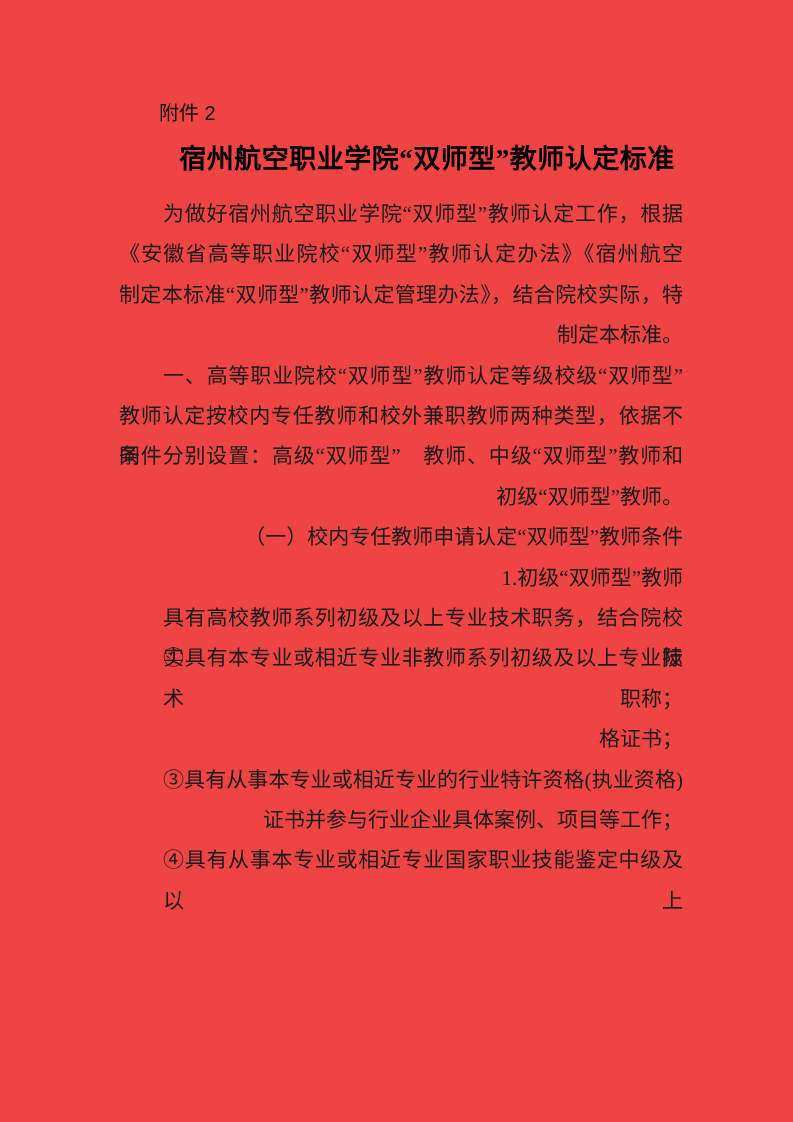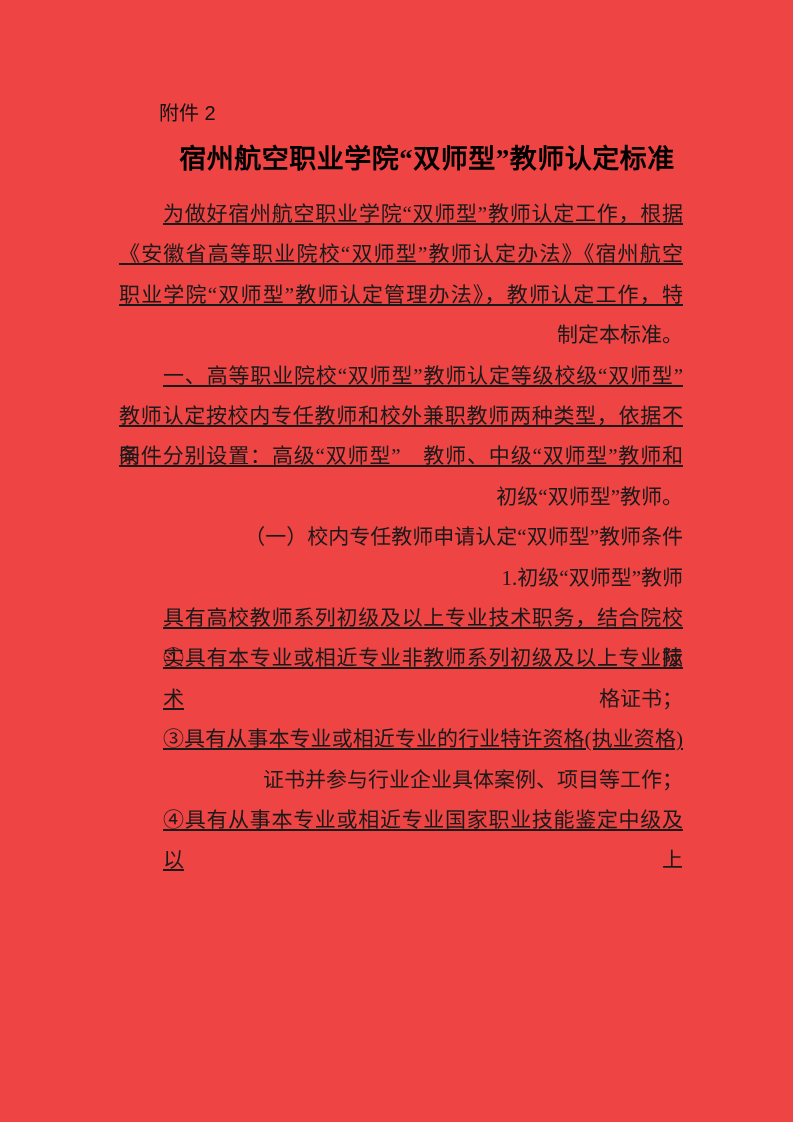--- a/index.html
+++ b/index.html
@@ -47,50 +47,50 @@
     display: block;
     line-height: 40.4px;
     height: 40.4px;
     white-space: pre-wrap;
     text-align: right;
   }
   
   .ln.fill {
     text-align: justify;
     text-align-last: justify;
-    text-decoration: underline;
   }
   
   .ln.ind {
     padding-left: 44px;
   }
 </style>
 </head>
 <body>
 
 <div class="page">
   <div class="content">
 
     <div class="attachment">附件 2</div>
 
     <h1 class="title">宿州航空职业学院“双师型”教师认定标准</h1>
 
     <div class="body">
       <span class="ln ind fill">为做好宿州航空职业学院“双师型”教师认定工作，根据</span>
       <span class="ln fill">《安徽省高等职业院校“双师型”教师认定办法》《宿州航空</span>
-      <span class="ln fill">职业学院“双师型”教师认定管理办法》，教师认定工作，特</span>
+      <span class="ln fill">制定本标准“双师型”教师认定管理办法》，结合院校实际，特</span>
       <span class="ln">制定本标准。</span>
       <span class="ln ind fill">一、高等职业院校“双师型”教师认定等级校级“双师型”</span>
       <span class="ln fill">教师认定按校内专任教师和校外兼职教师两种类型，依据不同</span>
       <span class="ln fill">条件分别设置：高级“双师型”　教师、中级“双师型”教师和</span>
       <span class="ln">初级“双师型”教师。</span>
       <span class="ln ind">（一）校内专任教师申请认定“双师型”教师条件</span>
       <span class="ln ind">1.初级“双师型”教师</span>
       <span class="ln ind fill">具有高校教师系列初级及以上专业技术职务，结合院校实际</span>
       <span class="ln ind fill">①具有本专业或相近专业非教师系列初级及以上专业技术</span>
+      <span class="ln">职称；</span>
       <span class="ln">格证书；</span>
       <span class="ln ind fill">③具有从事本专业或相近专业的行业特许资格(执业资格)</span>
       <span class="ln">证书并参与行业企业具体案例、项目等工作；</span>
       <span class="ln ind fill">④具有从事本专业或相近专业国家职业技能鉴定中级及以</span>
       <span class="ln">上</span>
     </div>
 
   </div>
 </div>
 

